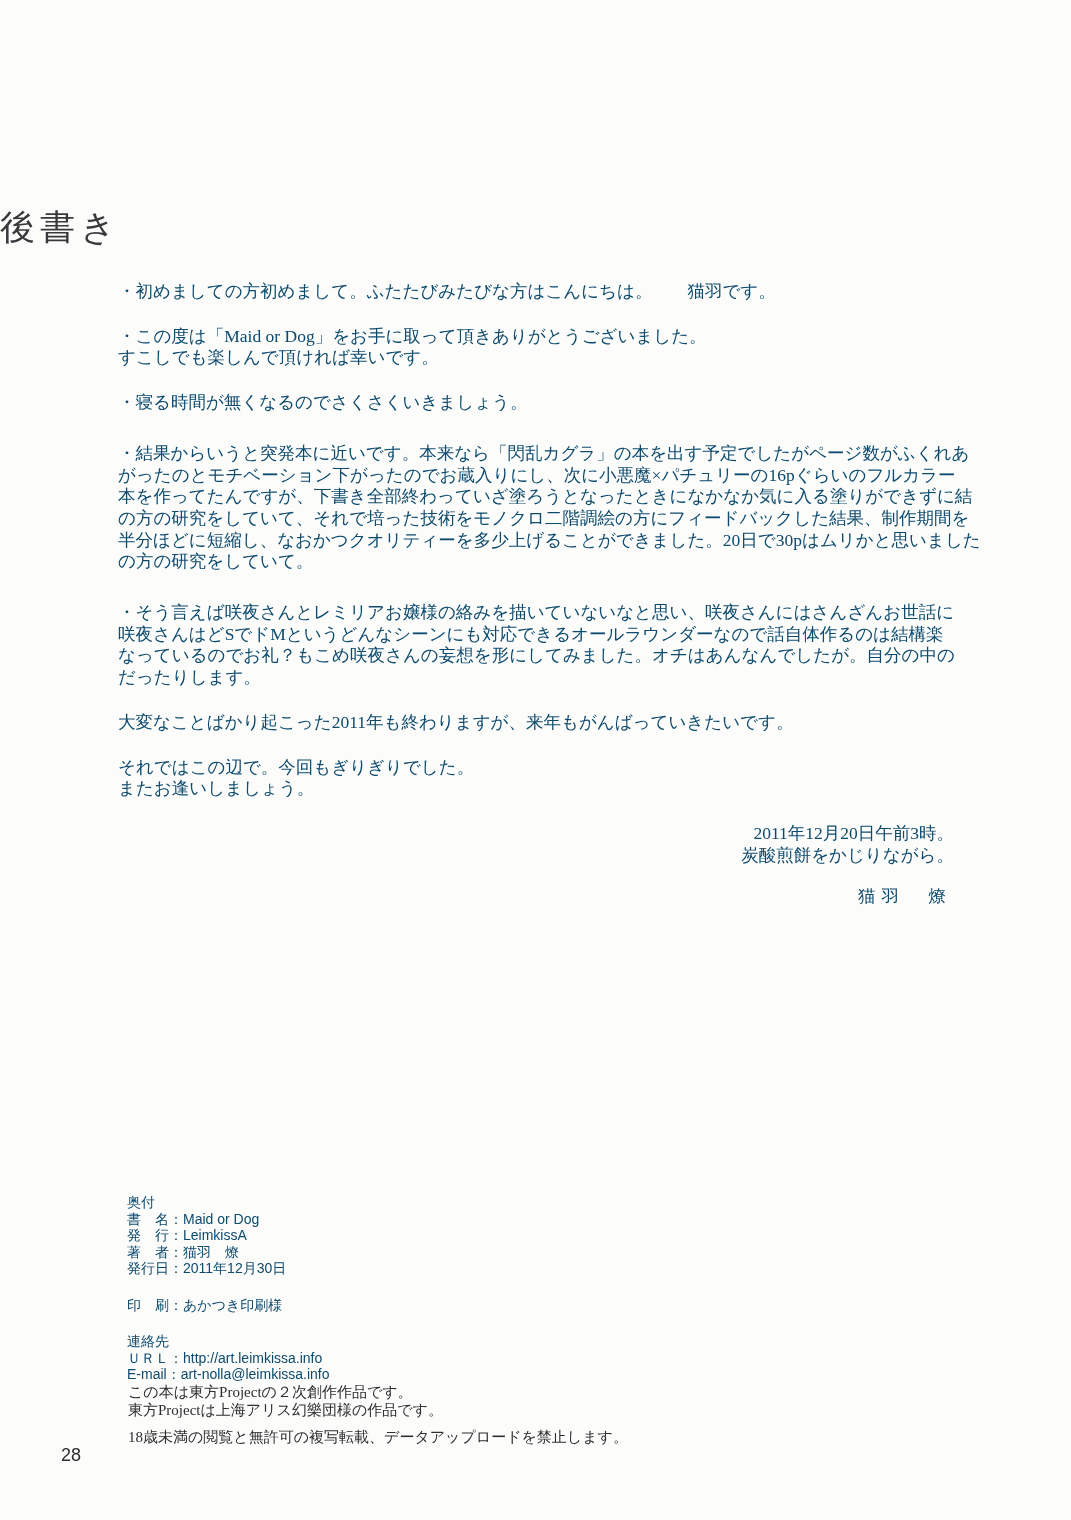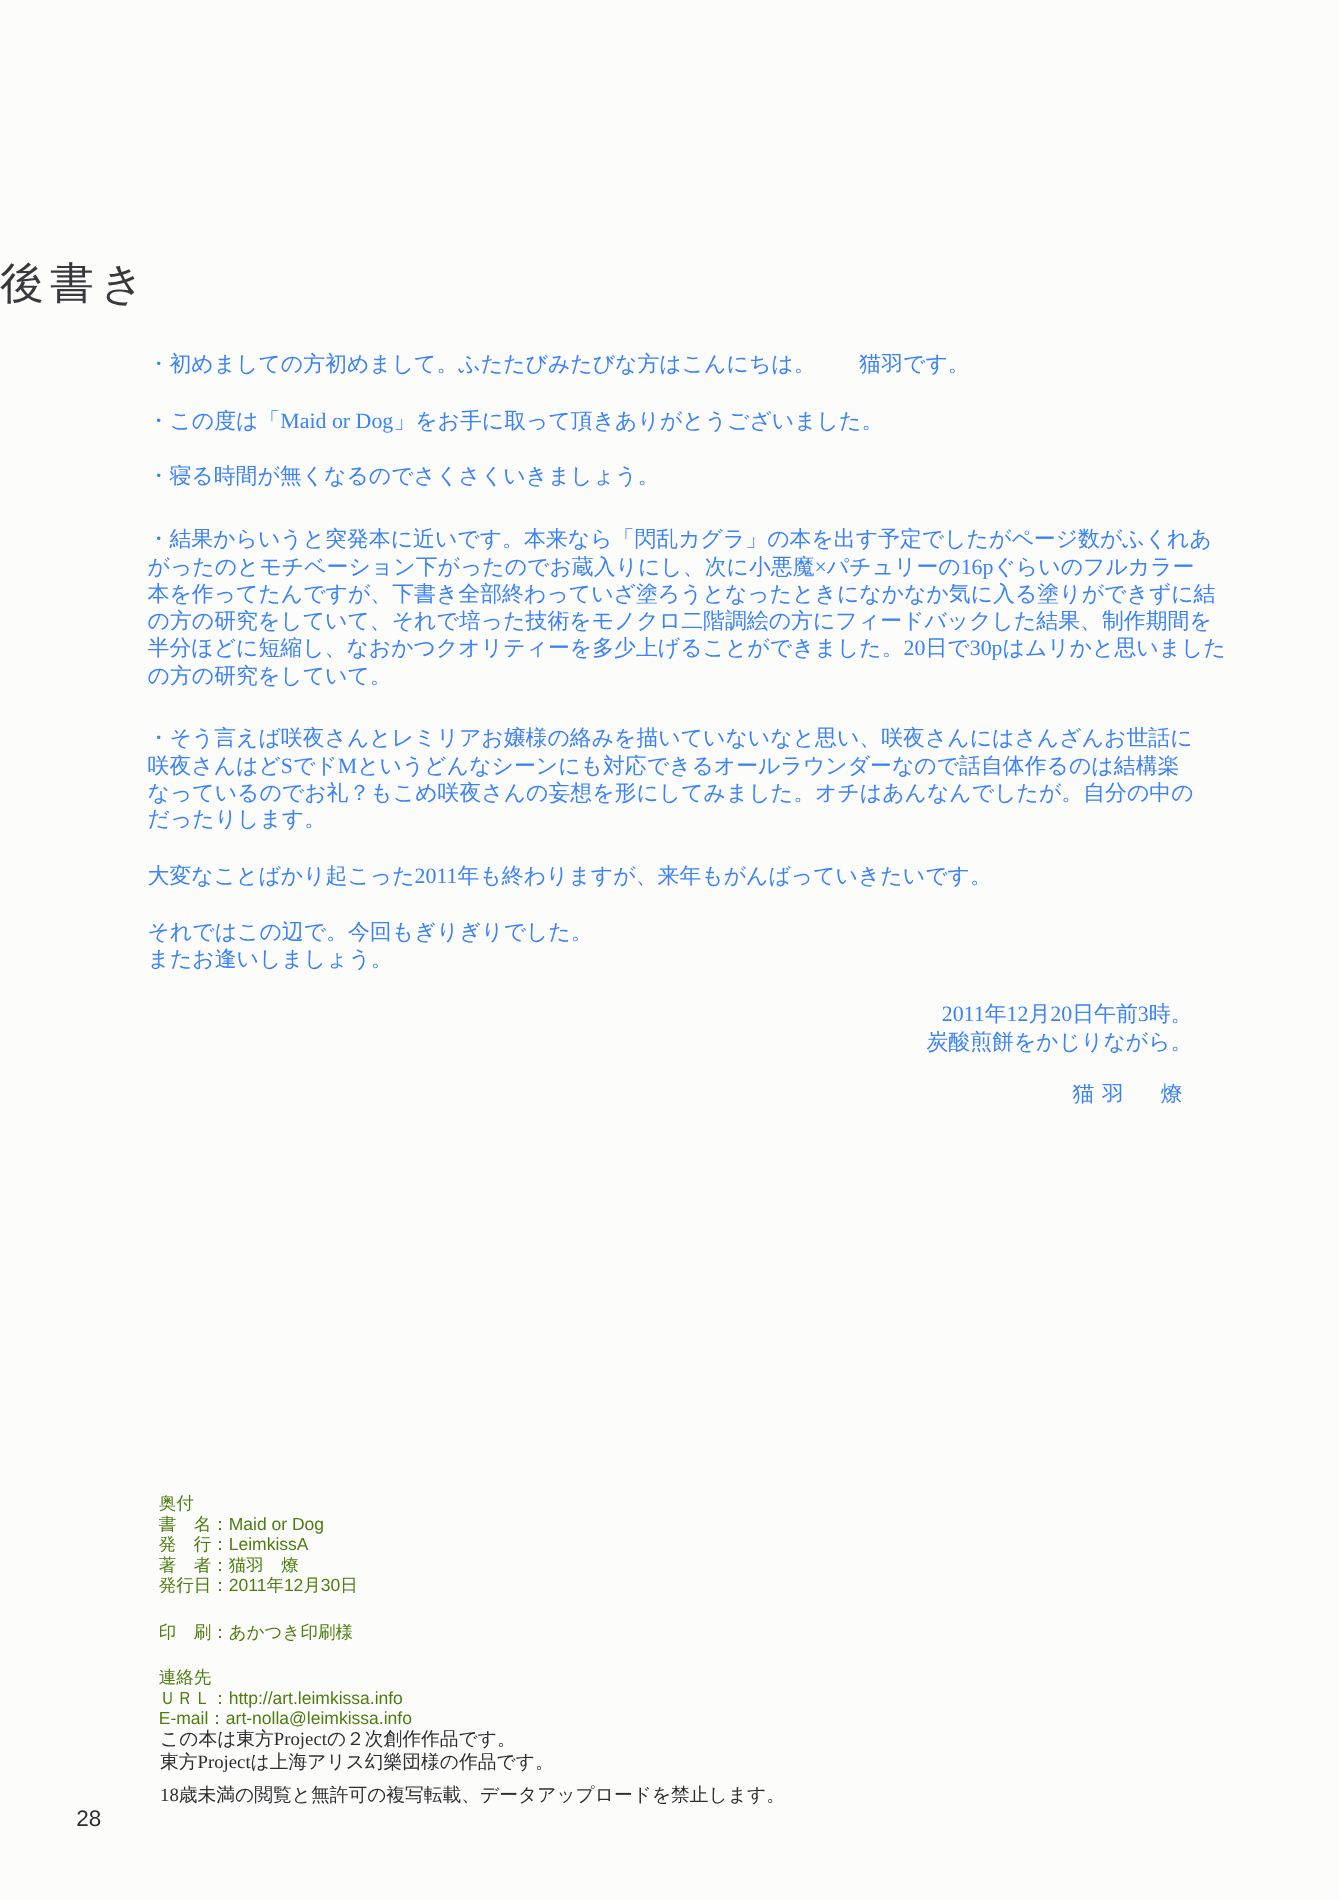--- a/index.html
+++ b/index.html
@@ -31,40 +31,40 @@
   }
   
   .afterword-body {
     position: absolute;
     top: 281px;
     left: 118px;
     width: 836px;
     font-family: "Liberation Serif", "DejaVu Serif", serif;
     font-size: 17.5px;
     line-height: 21.7px;
-    color: #3b82f6;
+    color: #0c4a6e;
   }
   .para { margin: 0 0 23px 0; }
   .para.gap-wide { margin-bottom: 29px; }
   .line { white-space: pre; }
   .date-block { text-align: right; margin: 0 0 20px 0; }
   .signature-block {
     text-align: right;
     letter-spacing: 6px;
     padding-right: 2px;
   }
   
   .colophon {
     position: absolute;
     top: 1194px;
     left: 127px;
     font-family: "Liberation Sans", "DejaVu Sans", sans-serif;
     font-size: 14px;
     line-height: 16.5px;
-    color: #4d7c0f;
+    color: #0c4a6e;
   }
   .colophon .line { white-space: pre; }
   .colophon .block-gap { margin-top: 20px; }
   
   .disclaimer {
     position: absolute;
     top: 1384px;
     left: 128px;
     font-family: Liberation Serif, serif;
     font-size: 15px;
@@ -90,20 +90,21 @@
   <div class="page-title">後書き</div>
 
   <div class="afterword-body">
 
     <div class="para">
       <div class="line">・初めましての方初めまして。ふたたびみたびな方はこんにちは。　　猫羽です。</div>
     </div>
 
     <div class="para">
       <div class="line">・この度は「Maid or Dog」をお手に取って頂きありがとうございました。</div>
+      <div class="line">すこしでも楽しんで頂ければ幸いです。</div>
     </div>
 
     <div class="para gap-wide">
       <div class="line">・寝る時間が無くなるのでさくさくいきましょう。</div>
     </div>
 
     <div class="para gap-wide">
       <div class="line">・結果からいうと突発本に近いです。本来なら「閃乱カグラ」の本を出す予定でしたがページ数がふくれあ</div>
       <div class="line">がったのとモチベーション下がったのでお蔵入りにし、次に小悪魔×パチュリーの16pぐらいのフルカラー</div>
       <div class="line">本を作ってたんですが、下書き全部終わっていざ塗ろうとなったときになかなか気に入る塗りができずに結</div>

